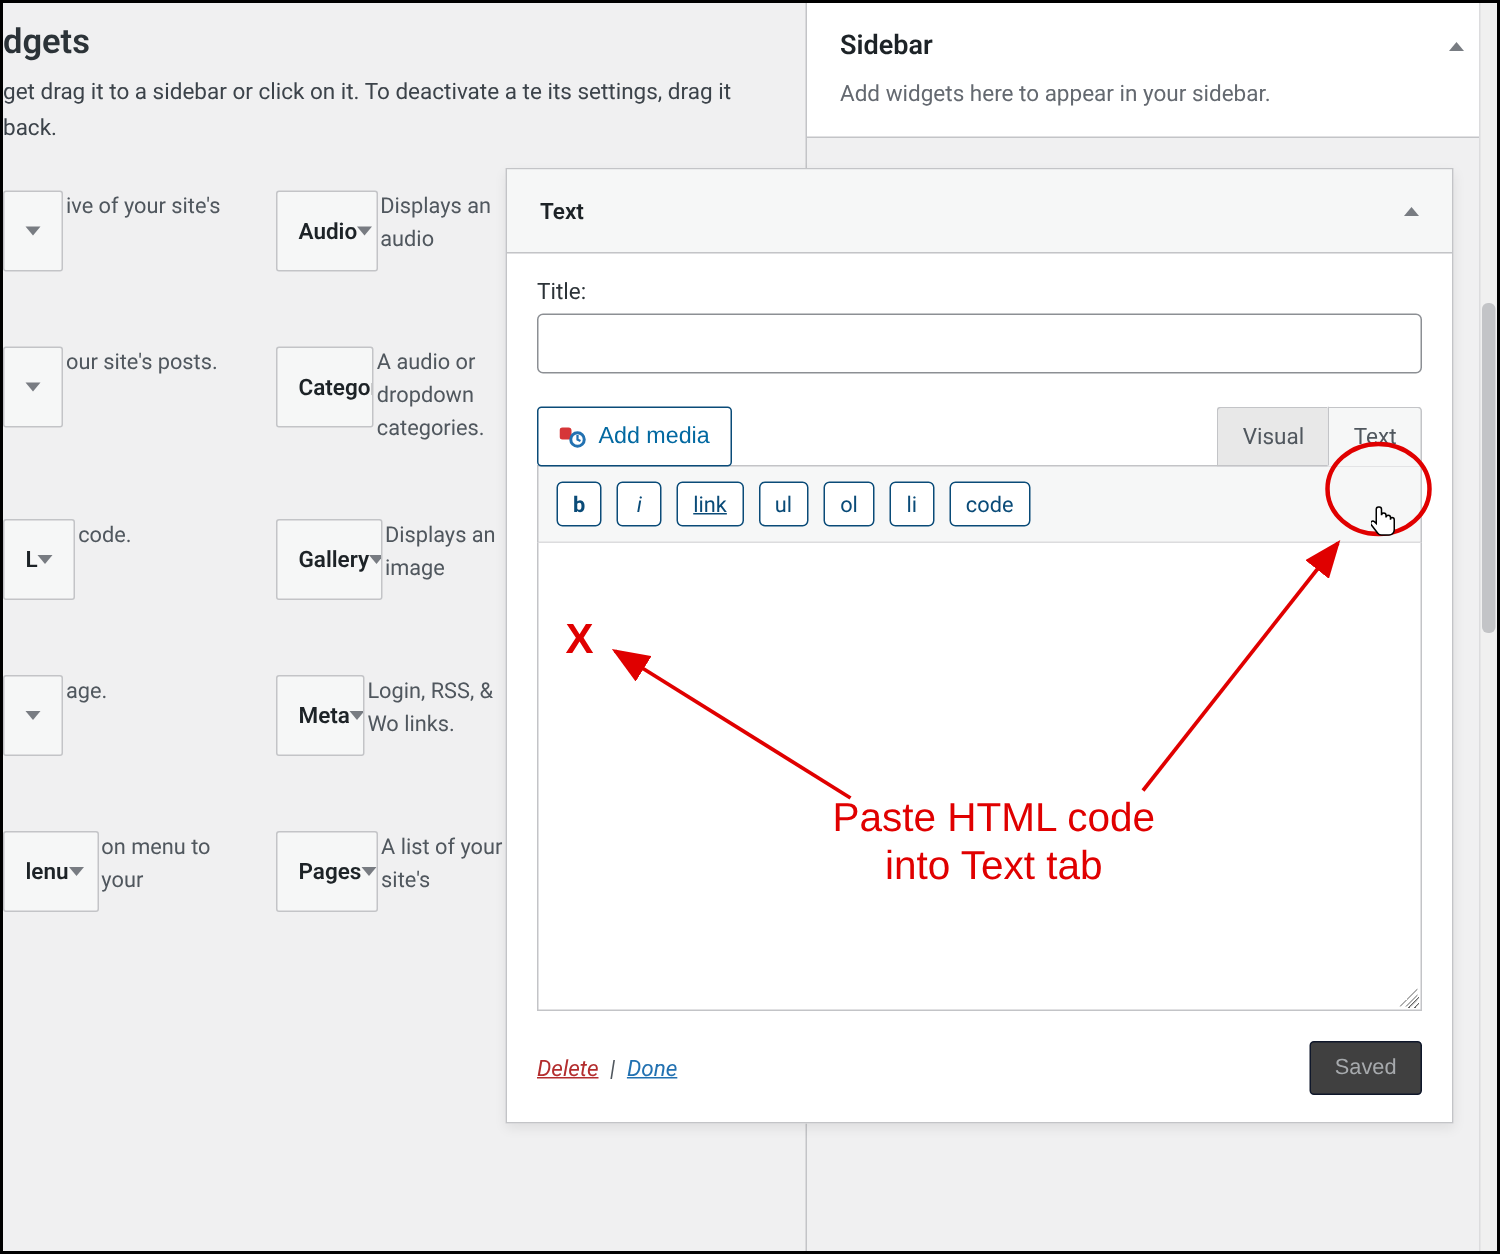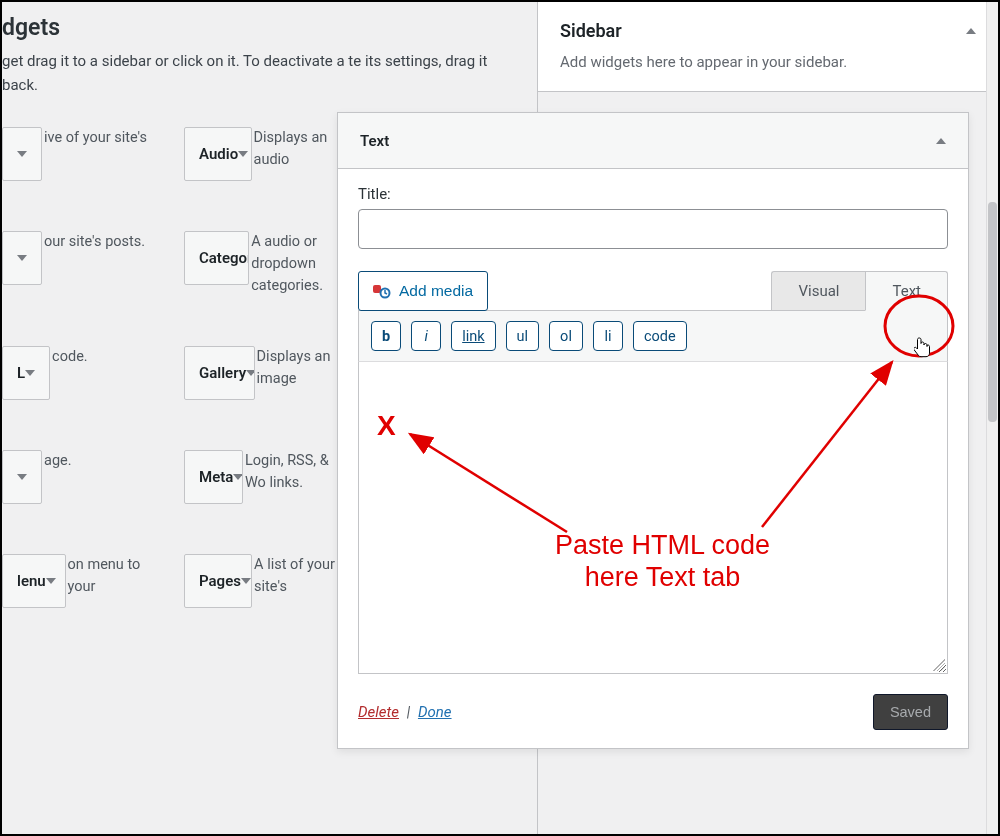--- a/index.html
+++ b/index.html
@@ -201,21 +201,21 @@
   .media-icon {
     display: inline-flex;
     gap: 1px;
   }
   .tabs {
     display: flex;
     align-items: flex-end;
   }
   .tab {
     height: 40px;
-    padding: 0 26px;
+    padding: 0 16px;
     display: inline-flex;
     align-items: center;
     font-size: 15px;
     color: #50575e;
     border: 1px solid #c3c4c7;
     background: #e8e8e8;
     cursor: pointer;
   }
   .tab.visual {
     border-right: none;
@@ -478,21 +478,21 @@
         <span class="pipe">|</span>
         <a class="done">Done</a>
       </div>
       <button class="saved-btn" disabled="">Saved</button>
     </div>
   </div>
 </div>
 
 <div class="anno-x" style="left:375px; top:408px;">X</div>
 <div class="anno-text" style="left:553px; top:527px;">
-  <span>Paste HTML code</span><br><span>here Text tab</span>
+  <span>Paste HTML code</span><br><span>into Text tab</span>
 </div>
 
 <svg class="anno-svg" viewBox="0 0 1000 836">
   <defs>
     <marker id="arrowhead" markerWidth="10" markerHeight="8" refX="9" refY="4" orient="auto">
       <path d="M0,0 L10,4 L0,8 Z" fill="#e00000"></path>
     </marker>
   </defs>
 
   <ellipse cx="917" cy="324" rx="34" ry="30" fill="none" stroke="#e00000" stroke-width="3"></ellipse>

